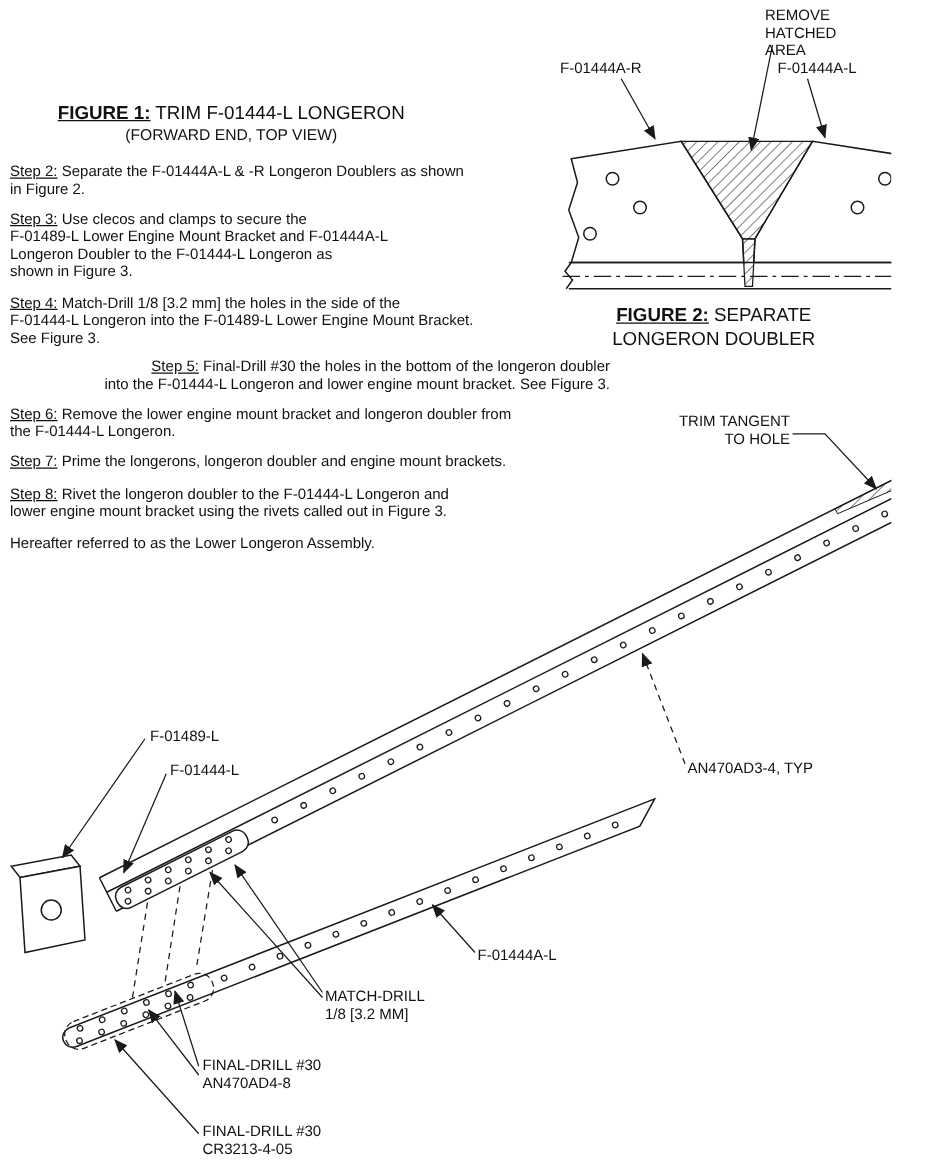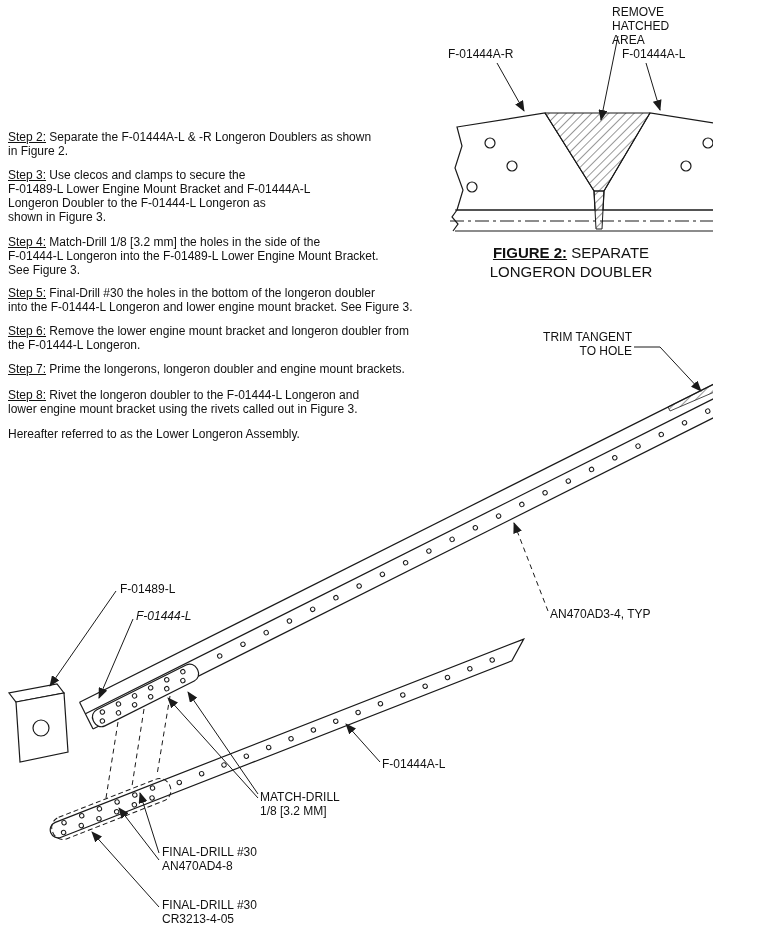--- a/index.html
+++ b/index.html
@@ -182,48 +182,52 @@
         <polyline points="634,347 660,347 701,391" marker-end="url(#arw)"></polyline>
       </g>
     </g>
   </svg>
 
   <div class="lbl" style="left:612px;top:5px;">REMOVE HATCHED
 AREA</div>
   <div class="lbl" style="left:448px;top:47px;">F-01444A-R</div>
   <div class="lbl" style="left:622px;top:47px;">F-01444A-L</div>
 
+  <div class="fig1" style="left:15px;top:82px;width:340px;">
+    <div class="t"><span class="bu">FIGURE 1:</span><span> TRIM F-01444-L LONGERON</span></div>
+    <div class="s">(FORWARD END, TOP VIEW)</div>
+  </div>
 
   <div class="step" style="top:130px;"><span class="u">Step 2:</span><span class="st"> Separate the F-01444A-L &amp; -R Longeron Doublers as shown
 in Figure 2.</span></div>
   <div class="step" style="top:168px;"><span class="u">Step 3:</span><span class="st"> Use clecos and clamps to secure the
 F-01489-L Lower Engine Mount Bracket and F-01444A-L
 Longeron Doubler to the F-01444-L Longeron as
 shown in Figure 3.</span></div>
   <div class="step" style="top:235px;"><span class="u">Step 4:</span><span class="st"> Match-Drill 1/8 [3.2 mm] the holes in the side of the
 F-01444-L Longeron into the F-01489-L Lower Engine Mount Bracket.
 See Figure 3.</span></div>
-  <div class="step" style="top:286px;"><span class="u">Step 5:</span><span class="st"> Final-Drill #30 the holes in the bottom of the longeron doubler
+  <div class="step" style="top:286px;text-align:right;"><span class="u">Step 5:</span><span class="st"> Final-Drill #30 the holes in the bottom of the longeron doubler
 into the F-01444-L Longeron and lower engine mount bracket. See Figure 3.</span></div>
   <div class="step" style="top:324px;"><span class="u">Step 6:</span><span class="st"> Remove the lower engine mount bracket and longeron doubler from
 the F-01444-L Longeron.</span></div>
   <div class="step" style="top:362px;"><span class="u">Step 7:</span><span class="st"> Prime the longerons, longeron doubler and engine mount brackets.</span></div>
   <div class="step" style="top:388px;"><span class="u">Step 8:</span><span class="st"> Rivet the longeron doubler to the F-01444-L Longeron and
 lower engine mount bracket using the rivets called out in Figure 3.</span></div>
   <div class="step" style="top:427px;">Hereafter referred to as the Lower Longeron Assembly.</div>
 
   <div class="figcap" style="left:436px;top:243px;width:270px;">
     <div><span class="bu">FIGURE 2:</span><span> SEPARATE</span></div>
     <div>LONGERON DOUBLER</div>
   </div>
 
   <div class="lbl right" style="left:500px;top:330px;width:132px;">TRIM TANGENT
 TO HOLE</div>
   <div class="lbl" style="left:120px;top:582px;">F-01489-L</div>
-  <div class="lbl" style="left:136px;top:609px;font-style:italic;">F-01444-L</div>
+  <div class="lbl" style="left:136px;top:609px;">F-01444-L</div>
   <div class="lbl" style="left:550px;top:607px;">AN470AD3-4, TYP</div>
   <div class="lbl" style="left:382px;top:757px;">F-01444A-L</div>
   <div class="lbl" style="left:260px;top:790px;">MATCH-DRILL
 1/8 [3.2 MM]</div>
   <div class="lbl" style="left:162px;top:845px;">FINAL-DRILL #30
 AN470AD4-8</div>
   <div class="lbl" style="left:162px;top:898px;">FINAL-DRILL #30
 CR3213-4-05</div>
 
 

